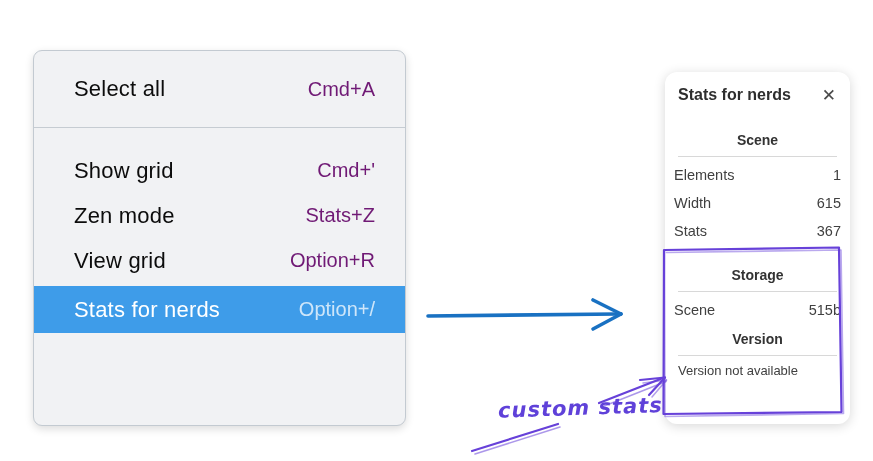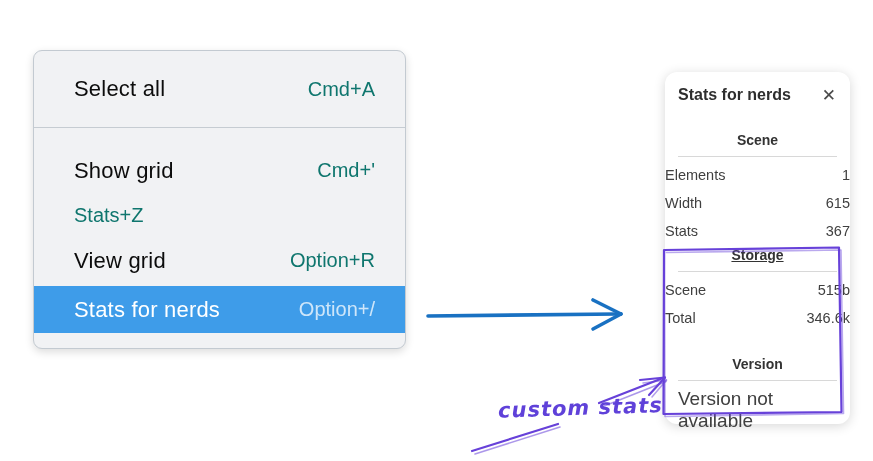--- a/index.html
+++ b/index.html
@@ -4,35 +4,35 @@
 <style>
   html,body{margin:0;padding:0;}
   body{
     width:873px;height:461px;position:relative;overflow:hidden;
     background:#ffffff;
     font-family:"Liberation Sans", sans-serif;
   }
 
   
   .menu{
-    position:absolute;left:33px;top:50px;width:373px;height:299px;
+    position:absolute;left:33px;top:50px;width:373px;height:376px;
     background:#f1f2f4;
     border:1px solid #c3cad1;
     border-radius:9px;
     box-shadow:0 3px 9px rgba(0,0,0,.14);
     box-sizing:border-box;
     overflow:hidden;
   }
   .menu-row{
     display:flex;justify-content:space-between;align-items:center;
     padding:0 30px 0 40px;height:45px;cursor:default;
   }
   .menu-row.first{height:76px;}
   .menu-row .ml{font-size:22px;color:#0c0c0c;letter-spacing:.2px;}
-  .menu-row .ms{font-size:20px;color:#0f766e;}
+  .menu-row .ms{font-size:20px;color:#701a75;}
   .menu-sep{height:1px;background:#c6ccd2;}
   .menu-group{padding-top:20px;text-align:right;}
   .menu-row.selected{background:#3e9ce9;height:47px;margin-top:3px;}
   .menu-row.selected .ml{color:#ffffff;}
   .menu-row.selected .ms{color:rgba(255,255,255,.75);}
 
   
   .panel{
     position:absolute;left:665px;top:72px;width:185px;height:352px;
     background:#ffffff;border-radius:12px;
@@ -47,32 +47,32 @@
   .panel-title{font-weight:bold;font-size:16px;color:#2e2e2e;}
   .panel-close{
     font-size:17px;color:#4a4a4a;cursor:pointer;line-height:1;
     font-weight:400;
   }
   .sec-head{
     text-align:center;font-weight:bold;font-size:14px;color:#333;
     margin:0;padding:0;
   }
   .sec-head.scene{margin-top:28px;}
-  .sec-head.storage{margin-top:2px;text-decoration:underline;}
-  .sec-head.version{margin-top:24px;}
+  .sec-head.storage{margin-top:22px;}
+  .sec-head.version{margin-top:7px;}
   .panel hr{
     border:none;border-top:1px solid #d8d8d8;
     margin:8px 13px 4px 13px;
   }
   .stat-row{
     display:flex;justify-content:space-between;align-items:center;
-    padding:0 0;height:28px;font-size:14.5px;color:#404040;text-align:right;
+    padding:0 9px;height:28px;font-size:14.5px;color:#404040;text-align:right;
   }
   .stat-note{
-    padding:3px 13px 0 13px;font-size:19px;color:#404040;
+    padding:3px 13px 0 13px;font-size:13px;color:#404040;
   }
 
   
   .overlay{
     position:absolute;left:0;top:0;width:873px;height:461px;
     pointer-events:none;
   }
   .handwriting{
     position:absolute;left:498px;top:396px;width:160px;
     font-family:"DejaVu Sans", sans-serif;
@@ -91,20 +91,21 @@
     <span class="ml">Select all</span>
     <span class="ms">Cmd+A</span>
   </div>
   <div class="menu-sep"></div>
   <div class="menu-group">
     <div class="menu-row">
       <span class="ml">Show grid</span>
       <span class="ms">Cmd+'</span>
     </div>
     <div class="menu-row">
+      <span class="ml">Zen mode</span>
       <span class="ms">Stats+Z</span>
     </div>
     <div class="menu-row">
       <span class="ml">View grid</span>
       <span class="ms">Option+R</span>
     </div>
     <div class="menu-row selected">
       <span class="ml">Stats for nerds</span>
       <span class="ms">Option+/</span>
     </div>
@@ -131,24 +132,20 @@
     <span>Stats</span>
     <span>367</span>
   </div>
 
   <h3 class="sec-head storage">Storage</h3>
   <hr>
   <div class="stat-row">
     <span>Scene</span>
     <span>515b</span>
   </div>
-  <div class="stat-row">
-    <span>Total</span>
-    <span>346.6k</span>
-  </div>
 
   <h3 class="sec-head version">Version</h3>
   <hr>
   <div class="stat-note">Version not available</div>
 </div>
 
 <svg class="overlay" viewBox="0 0 873 461">
 
   <g stroke="#1971c2" stroke-width="3.6" fill="none" stroke-linecap="round">
     <path d="M428 316 L617 314"></path>

